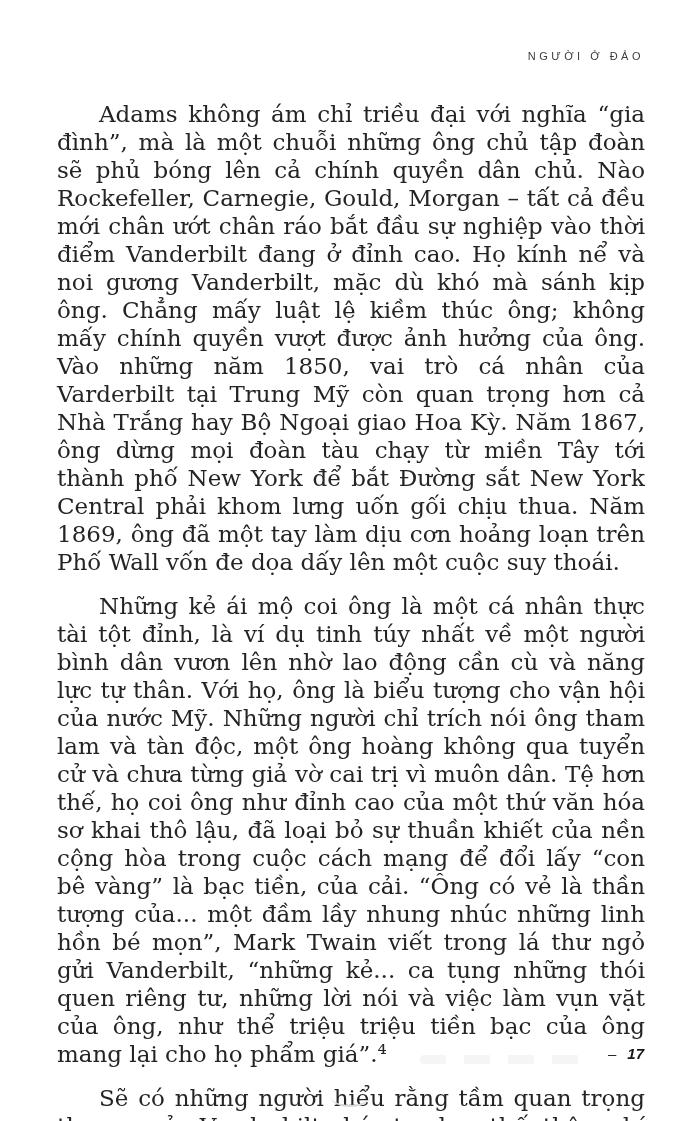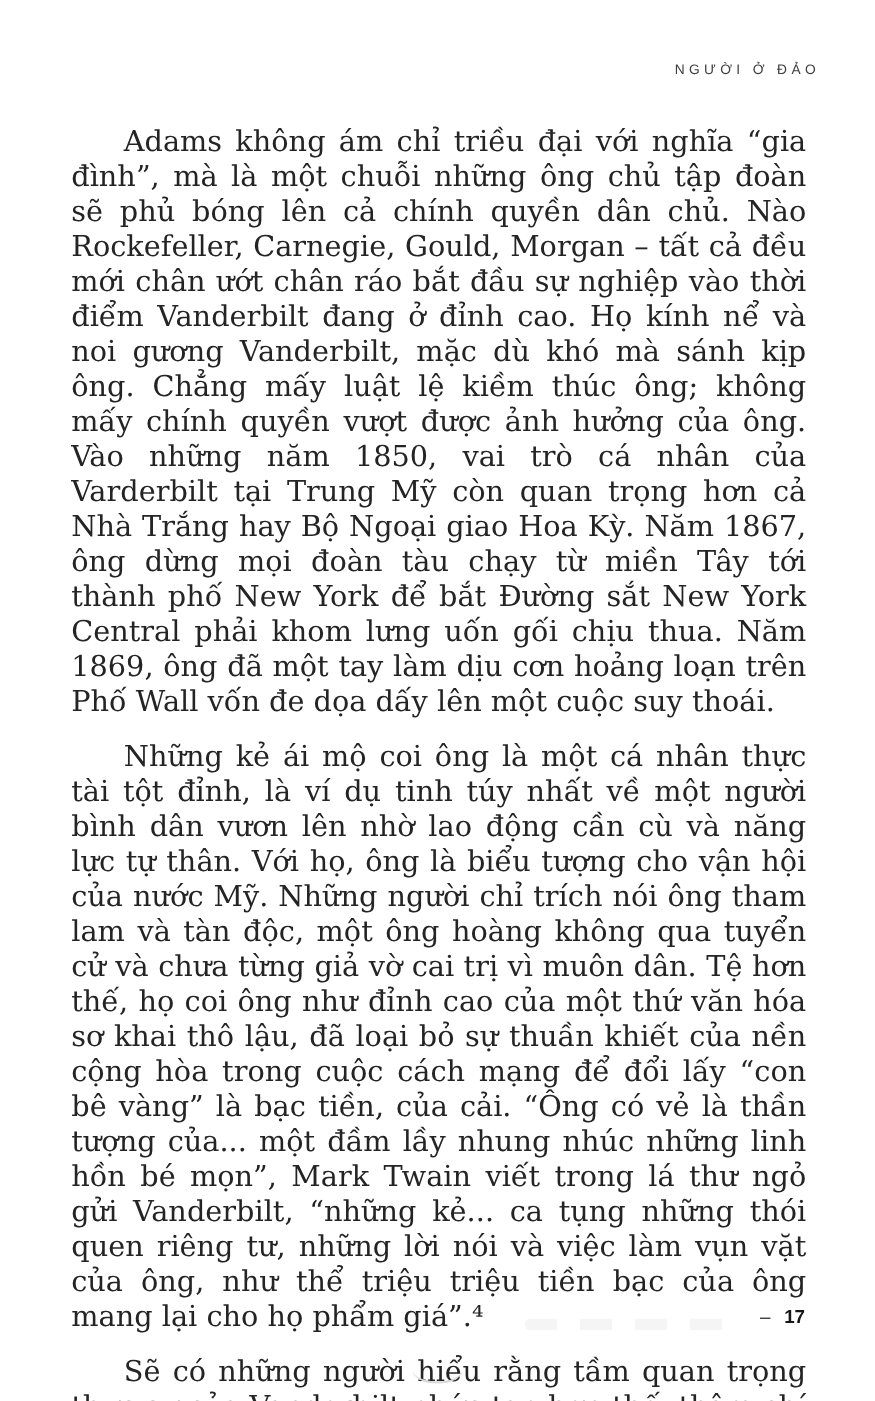--- a/index.html
+++ b/index.html
@@ -10,21 +10,21 @@
   .page {
     position: relative;
     width: 700px;
     height: 1121px;
     background: #ffffff;
     overflow: hidden;
   }
   .running-head {
     position: absolute;
     top: 50px;
-    right: 44px;
+    right: 56px;
     font-family: "Liberation Sans", "DejaVu Sans", sans-serif;
     font-size: 11px;
     font-weight: 500;
     letter-spacing: 3.5px;
     color: #3d3d42;
     text-align: right;
     white-space: nowrap;
   }
   .content {
     position: absolute;
@@ -56,20 +56,21 @@
     font-weight: 400;
     color: #2b2b2b;
     line-height: 1;
   }
   .footer .pagenum {
     font-family: "Liberation Sans", "DejaVu Sans", sans-serif;
     font-size: 15px;
     font-weight: 700;
     color: #161616;
     line-height: 1;
+    font-style: italic;
   }
   .scan-smudge {
     position: absolute;
     top: 1055px;
     right: 120px;
     width: 160px;
     height: 9px;
     background: repeating-linear-gradient(90deg, #e9e9e9 0 26px, transparent 26px 44px);
     opacity: 0.45;
     border-radius: 4px;

